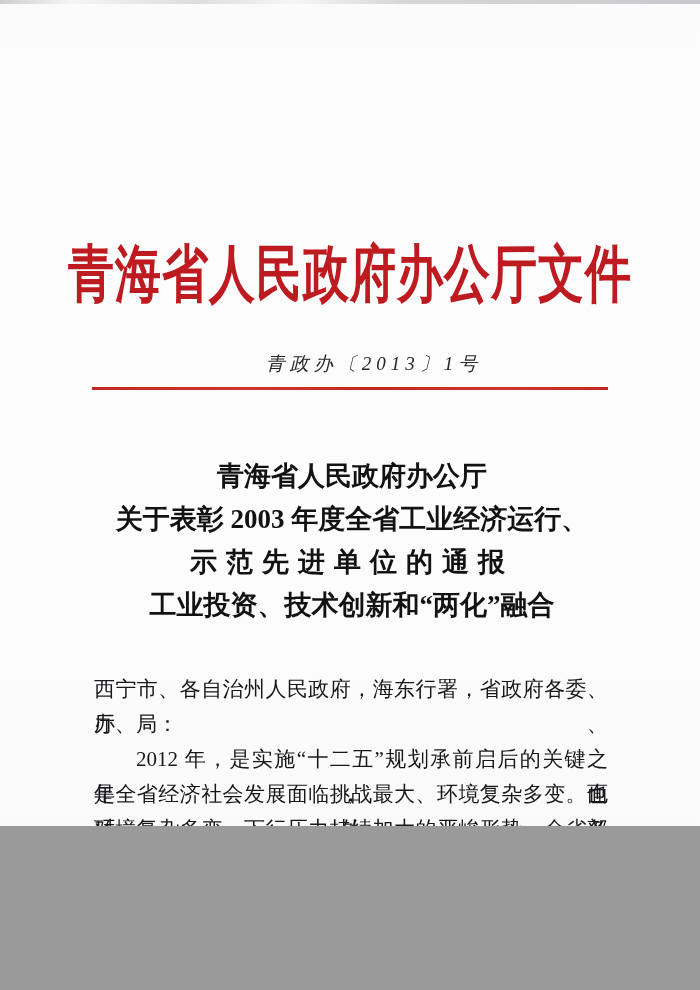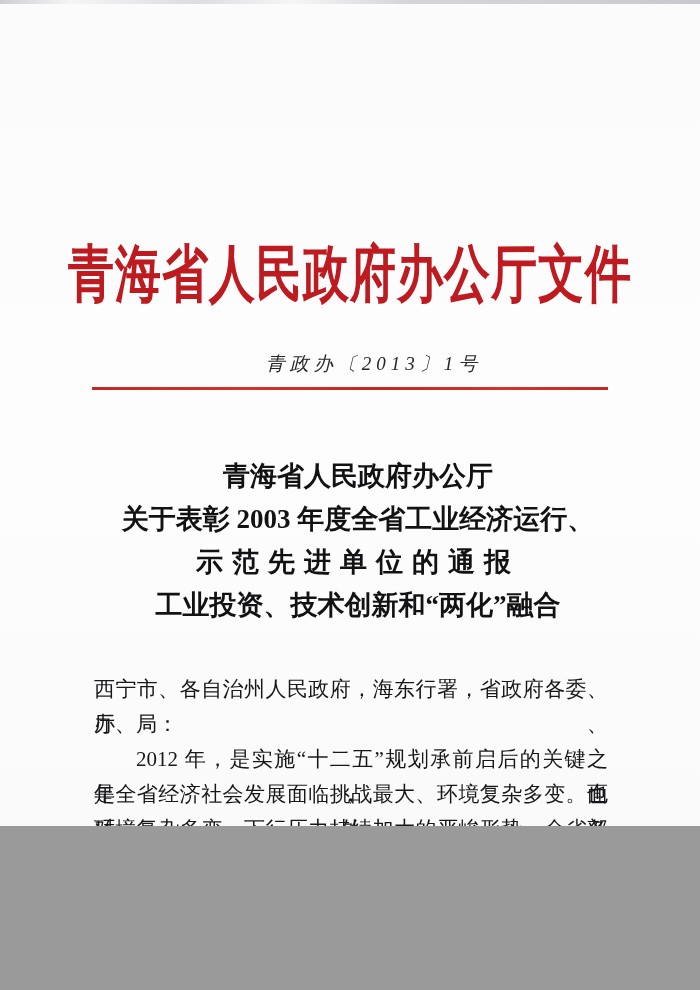--- a/index.html
+++ b/index.html
@@ -72,21 +72,21 @@
     position: absolute;
     top: 387px; left: 92px;
     width: 516px; height: 3px;
     background: linear-gradient(to right,
       #c42824 0%, #d1342c 30%, #c42722 55%, #d1342c 80%, #c42824 100%);
   }
 
   
   .title-block {
     position: absolute;
-    top: 455px; left: 58px;
+    top: 455px; left: 52px;
     width: 600px;
     text-align: center;
     font-size: 27px;
     font-weight: bold;
     line-height: 43px;
     color: #121214;
   }
   .title-line-last {
     letter-spacing: 9px;
   }

